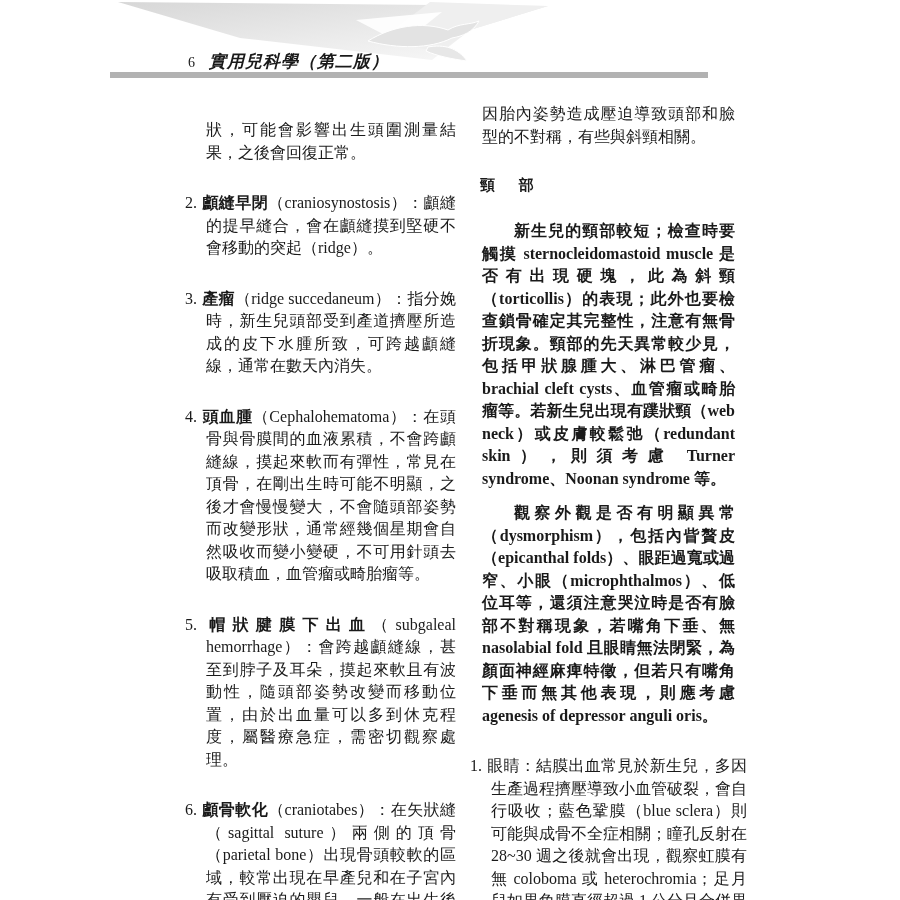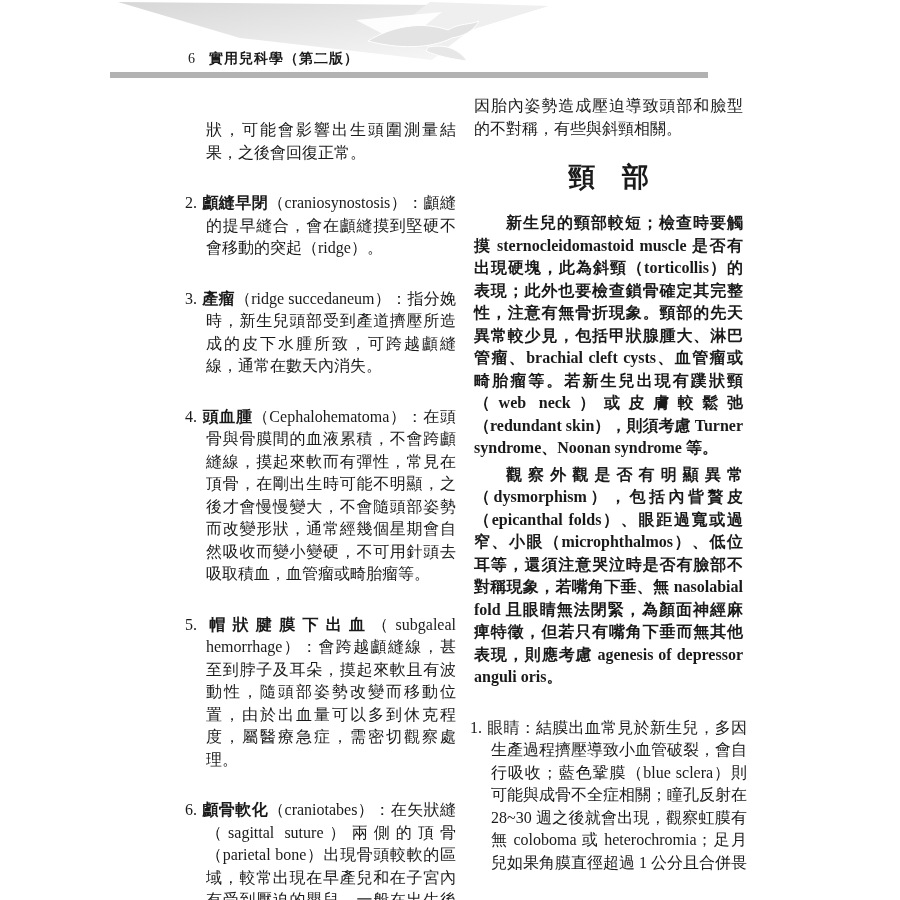--- a/index.html
+++ b/index.html
@@ -22,48 +22,48 @@
     width: 598px; height: 6px;
     background: #b2b2b2;
   }
   .header-text {
     position: absolute;
     left: 188px; top: 50px;
     font-size: 15px;
     white-space: nowrap;
   }
   .page-num { font-size: 14px; margin-right: 14px; }
-  .book-title { font-weight: bold; font-size: 14px; letter-spacing: 1px; }
+  .book-title { font-weight: bold; font-size: 17px; letter-spacing: 1px; font-style: italic; }
 
   .col {
     position: absolute;
     top: 91px;
     font-size: 16px;
     line-height: 22.5px;
     text-align: justify;
   }
   .col-left  { left: 185px; width: 271px; }
   .col-right { left: 470px; width: 277px; }
 
   .item { padding-left: 21px; text-indent: -21px; margin-top: 28px; }
   .item.cont { text-indent: 0; }
   .num { margin-right: 5px; }
   .term { font-weight: bold; }
   .term-normal { font-weight: normal; }
 
   .sec-heading {
-    text-align: center;
+    text-align: left;
     font-weight: bold;
-    font-size: 27px;
+    font-size: 15px;
     letter-spacing: 10px;
     text-indent: 10px;
     margin: 25px 0 23px 0;
     line-height: 24px;
   }
-  .para { margin: 4px; }
+  .para { margin: 12px; }
   .para-indent { text-indent: 2em; font-weight: bold; }
 </style>
 </head>
 <body>
 
 <div class="page">
 
   <svg class="deco-svg" width="900" height="160" viewBox="0 0 900 160">
     <defs>
       <linearGradient id="swooshGrad" x1="0" y1="0" x2="1" y2="1">

